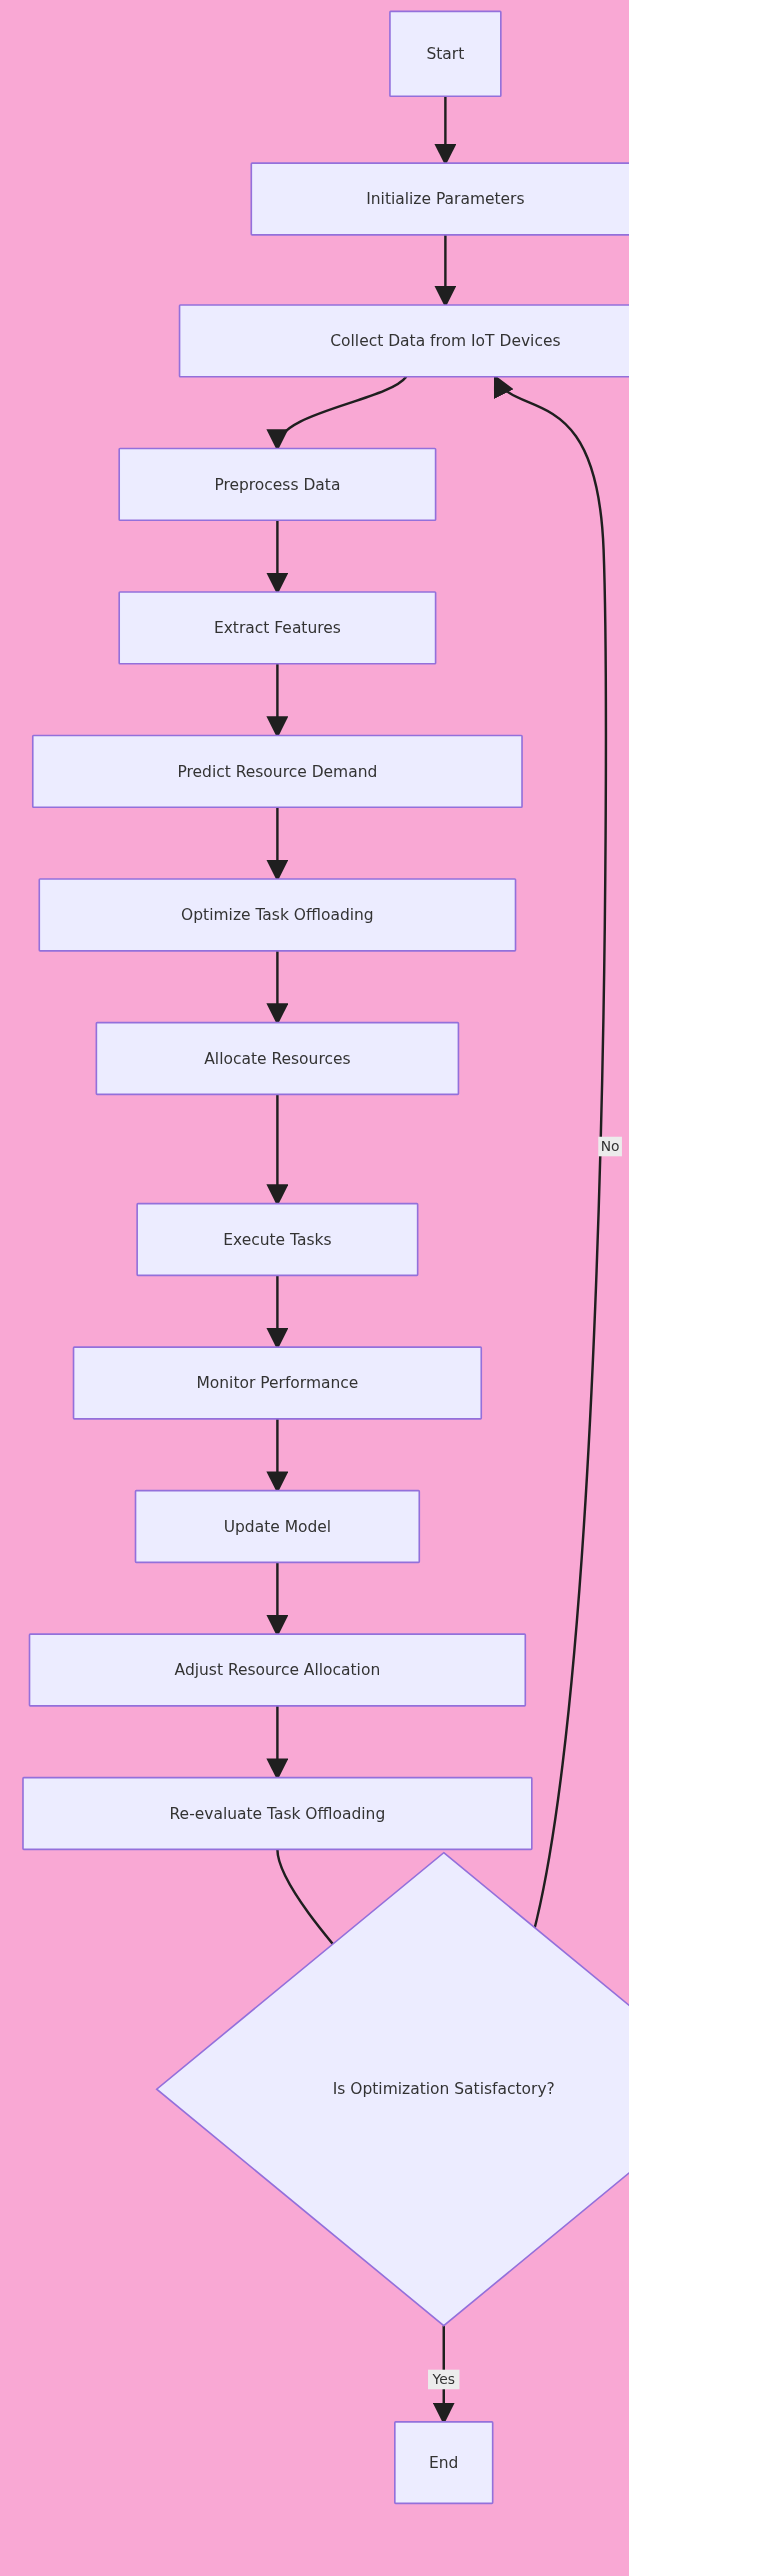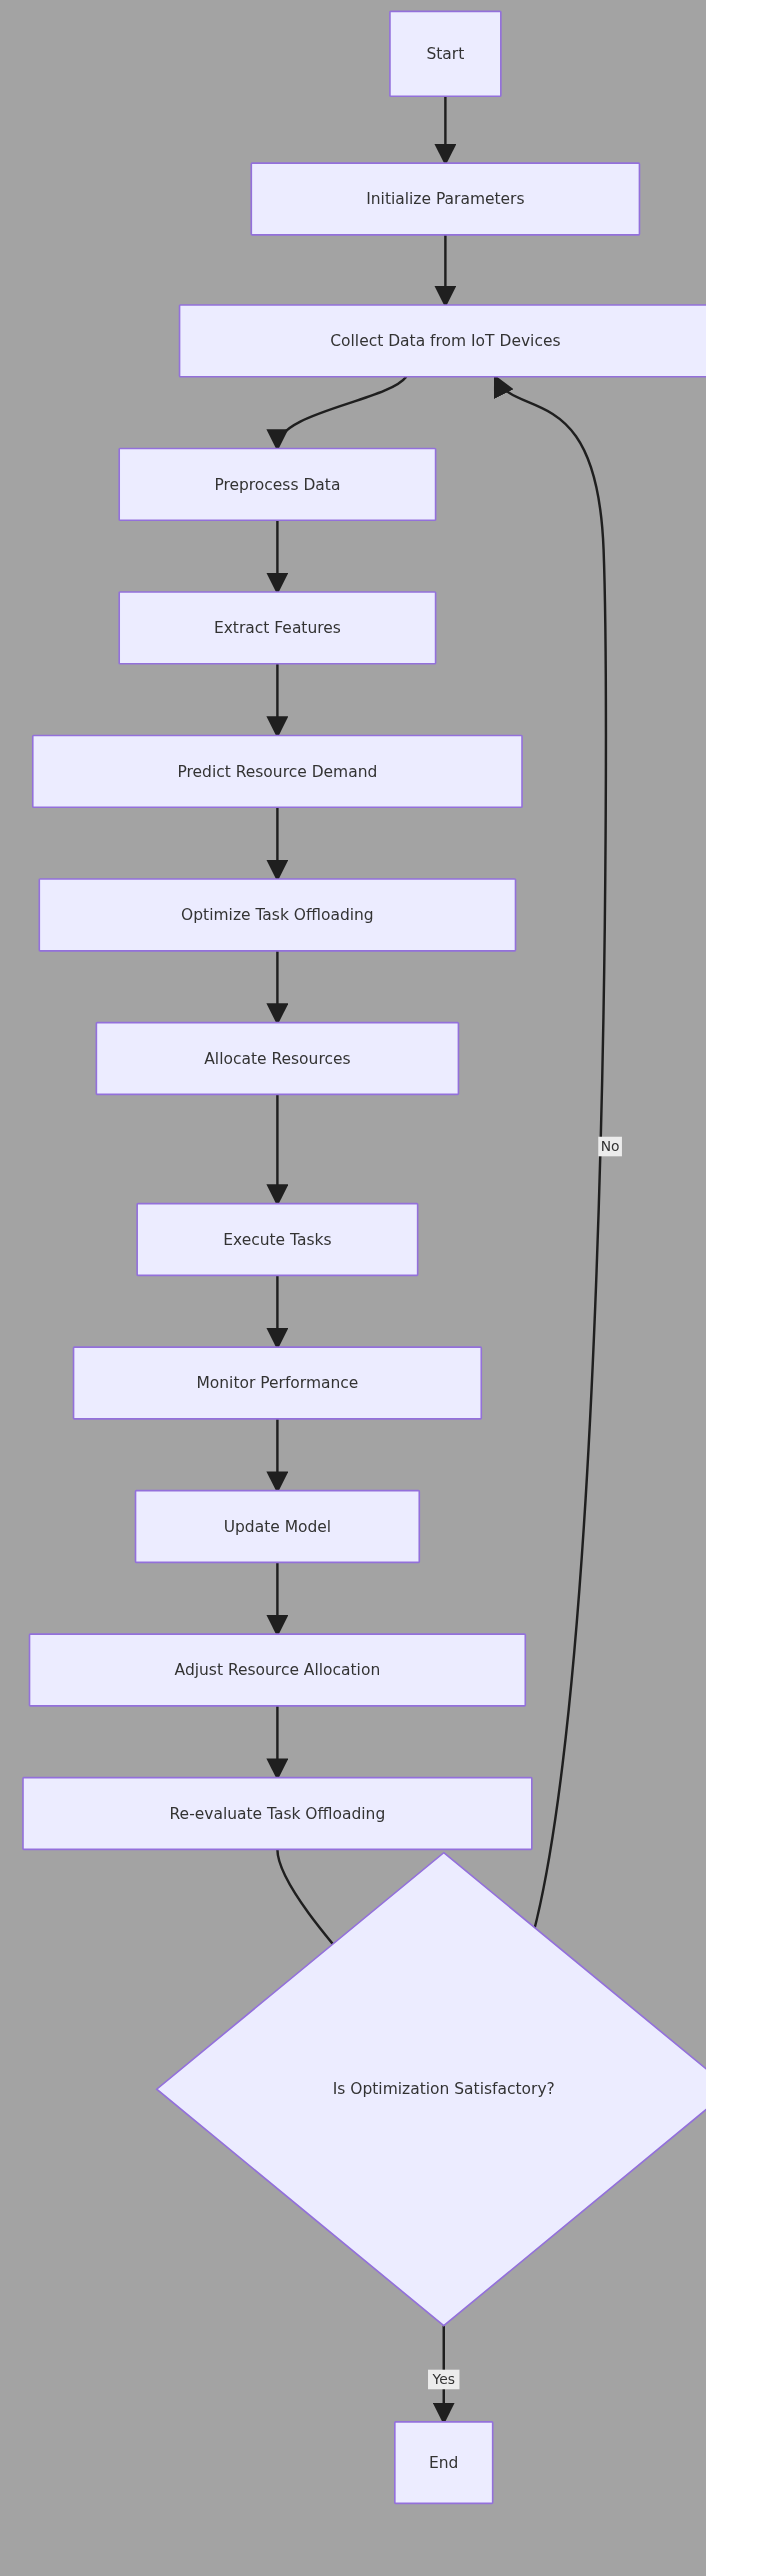--- a/index.html
+++ b/index.html
@@ -1,17 +1,17 @@
 <!DOCTYPE html>
 <html style="font-size:13px"><head>
 <meta charset="utf-8">
 <style>
   html,body{margin:0;padding:0;background:#ffffff;}
   body{width:766px;height:2576px;font-family:"DejaVu Sans","Liberation Sans",sans-serif;}
-  #chart-root{position:relative;width:706px;height:2576px;overflow:hidden;background:#a3a3a3;}
+  #chart-root{position:relative;width:629px;height:2576px;overflow:hidden;background:#f9a8d4;}
   svg#flow{display:block;width:766px;height:2576px;}
   .node-rect{fill:#ececff;stroke:#9370db;stroke-width:2px;}
   .node-diamond{fill:#ececff;stroke:#9370db;stroke-width:2px;}
   .node-label{font-family:"DejaVu Sans","Liberation Sans",sans-serif;font-size:19px;fill:#333333;
               text-anchor:middle;dominant-baseline:middle;}
   .edge-path{fill:none;stroke:#1f1f1f;stroke-width:3px;}
   .edge-label-bg{fill:#ececec;}
   .edge-label-text{font-family:"DejaVu Sans","Liberation Sans",sans-serif;font-size:17px;fill:#333333;
                    text-anchor:middle;dominant-baseline:middle;}
 </style>

